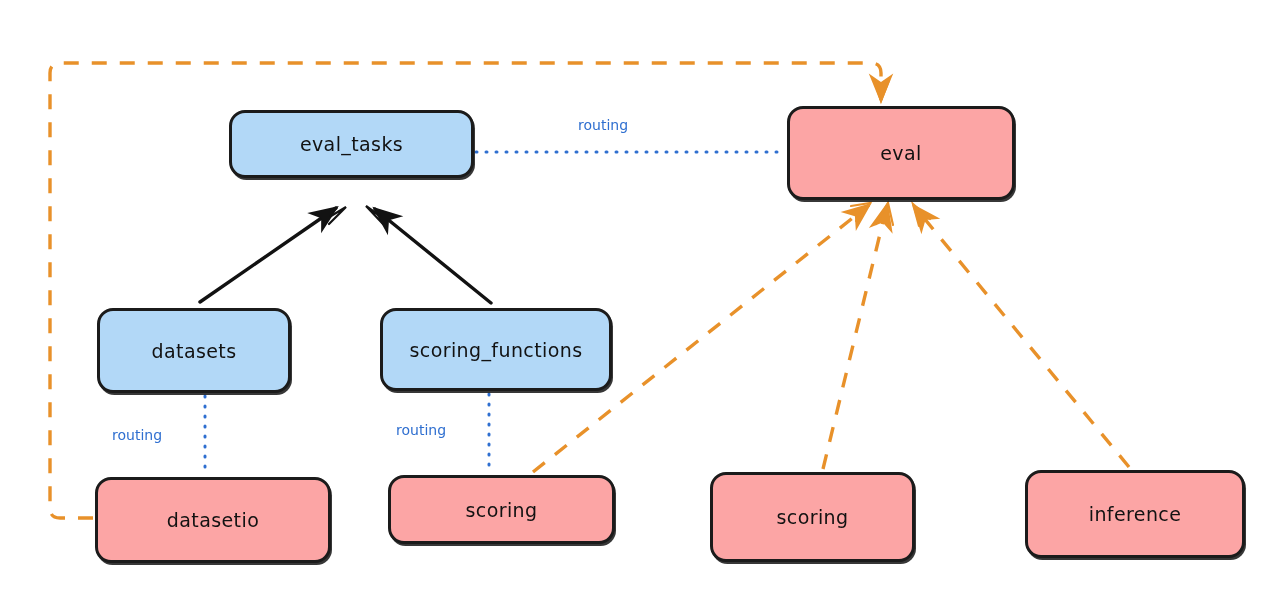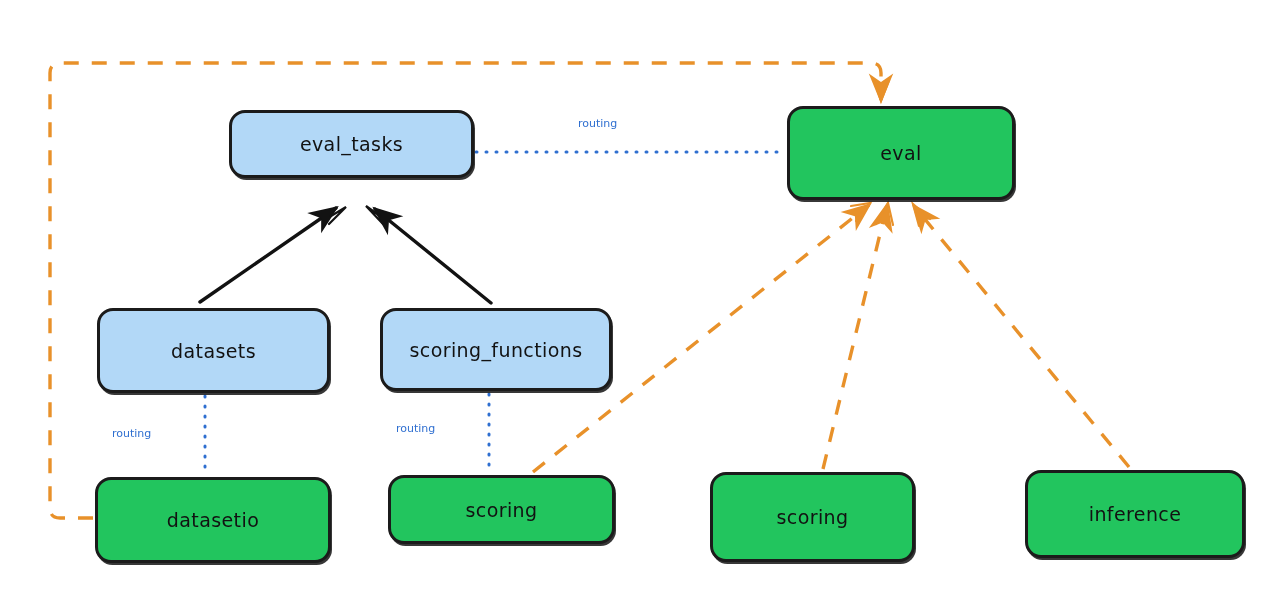--- a/index.html
+++ b/index.html
@@ -32,29 +32,29 @@
     display: flex;
     align-items: center;
     justify-content: center;
     font-family: "DejaVu Sans", sans-serif;
     font-size: 19px;
     color: #121212;
     letter-spacing: 0.4px;
     box-shadow: 1.5px 2.5px 0 -0.5px rgba(20,20,20,0.85);
   }
   .node.blue  { background: #b2d8f7; }
-  .node.green { background: #22c55e; }
+  .node.green { background: #fca5a5; }
   .node-label {
     pointer-events: none;
     white-space: nowrap;
   }
   .edge-label {
     position: absolute;
     font-family: "DejaVu Sans", sans-serif;
-    font-size: 11px;
+    font-size: 14px;
     color: #2f6fd0;
     white-space: nowrap;
   }
 </style>
 </head>
 <body>
 
 <div id="canvas">
 
   <svg id="edges" viewBox="0 0 1280 596" xmlns="http://www.w3.org/2000/svg">
@@ -93,21 +93,21 @@
   </svg>
 
   <div class="node blue" style="left:229px; top:110px; width:245px; height:68px;">
     <span class="node-label">eval_tasks</span>
   </div>
 
   <div class="node green" style="left:787px; top:106px; width:228px; height:94px;">
     <span class="node-label">eval</span>
   </div>
 
-  <div class="node blue" style="left:97px; top:308px; width:233px; height:85px;text-align:right;">
+  <div class="node blue" style="left:97px; top:308px; width:194px; height:85px;text-align:right;">
     <span class="node-label">datasets</span>
   </div>
 
   <div class="node blue" style="left:380px; top:308px; width:232px; height:83px;">
     <span class="node-label">scoring_functions</span>
   </div>
 
   <div class="node green" style="left:95px; top:477px; width:236px; height:86px;justify-content:center;">
     <span class="node-label">datasetio</span>
   </div>

